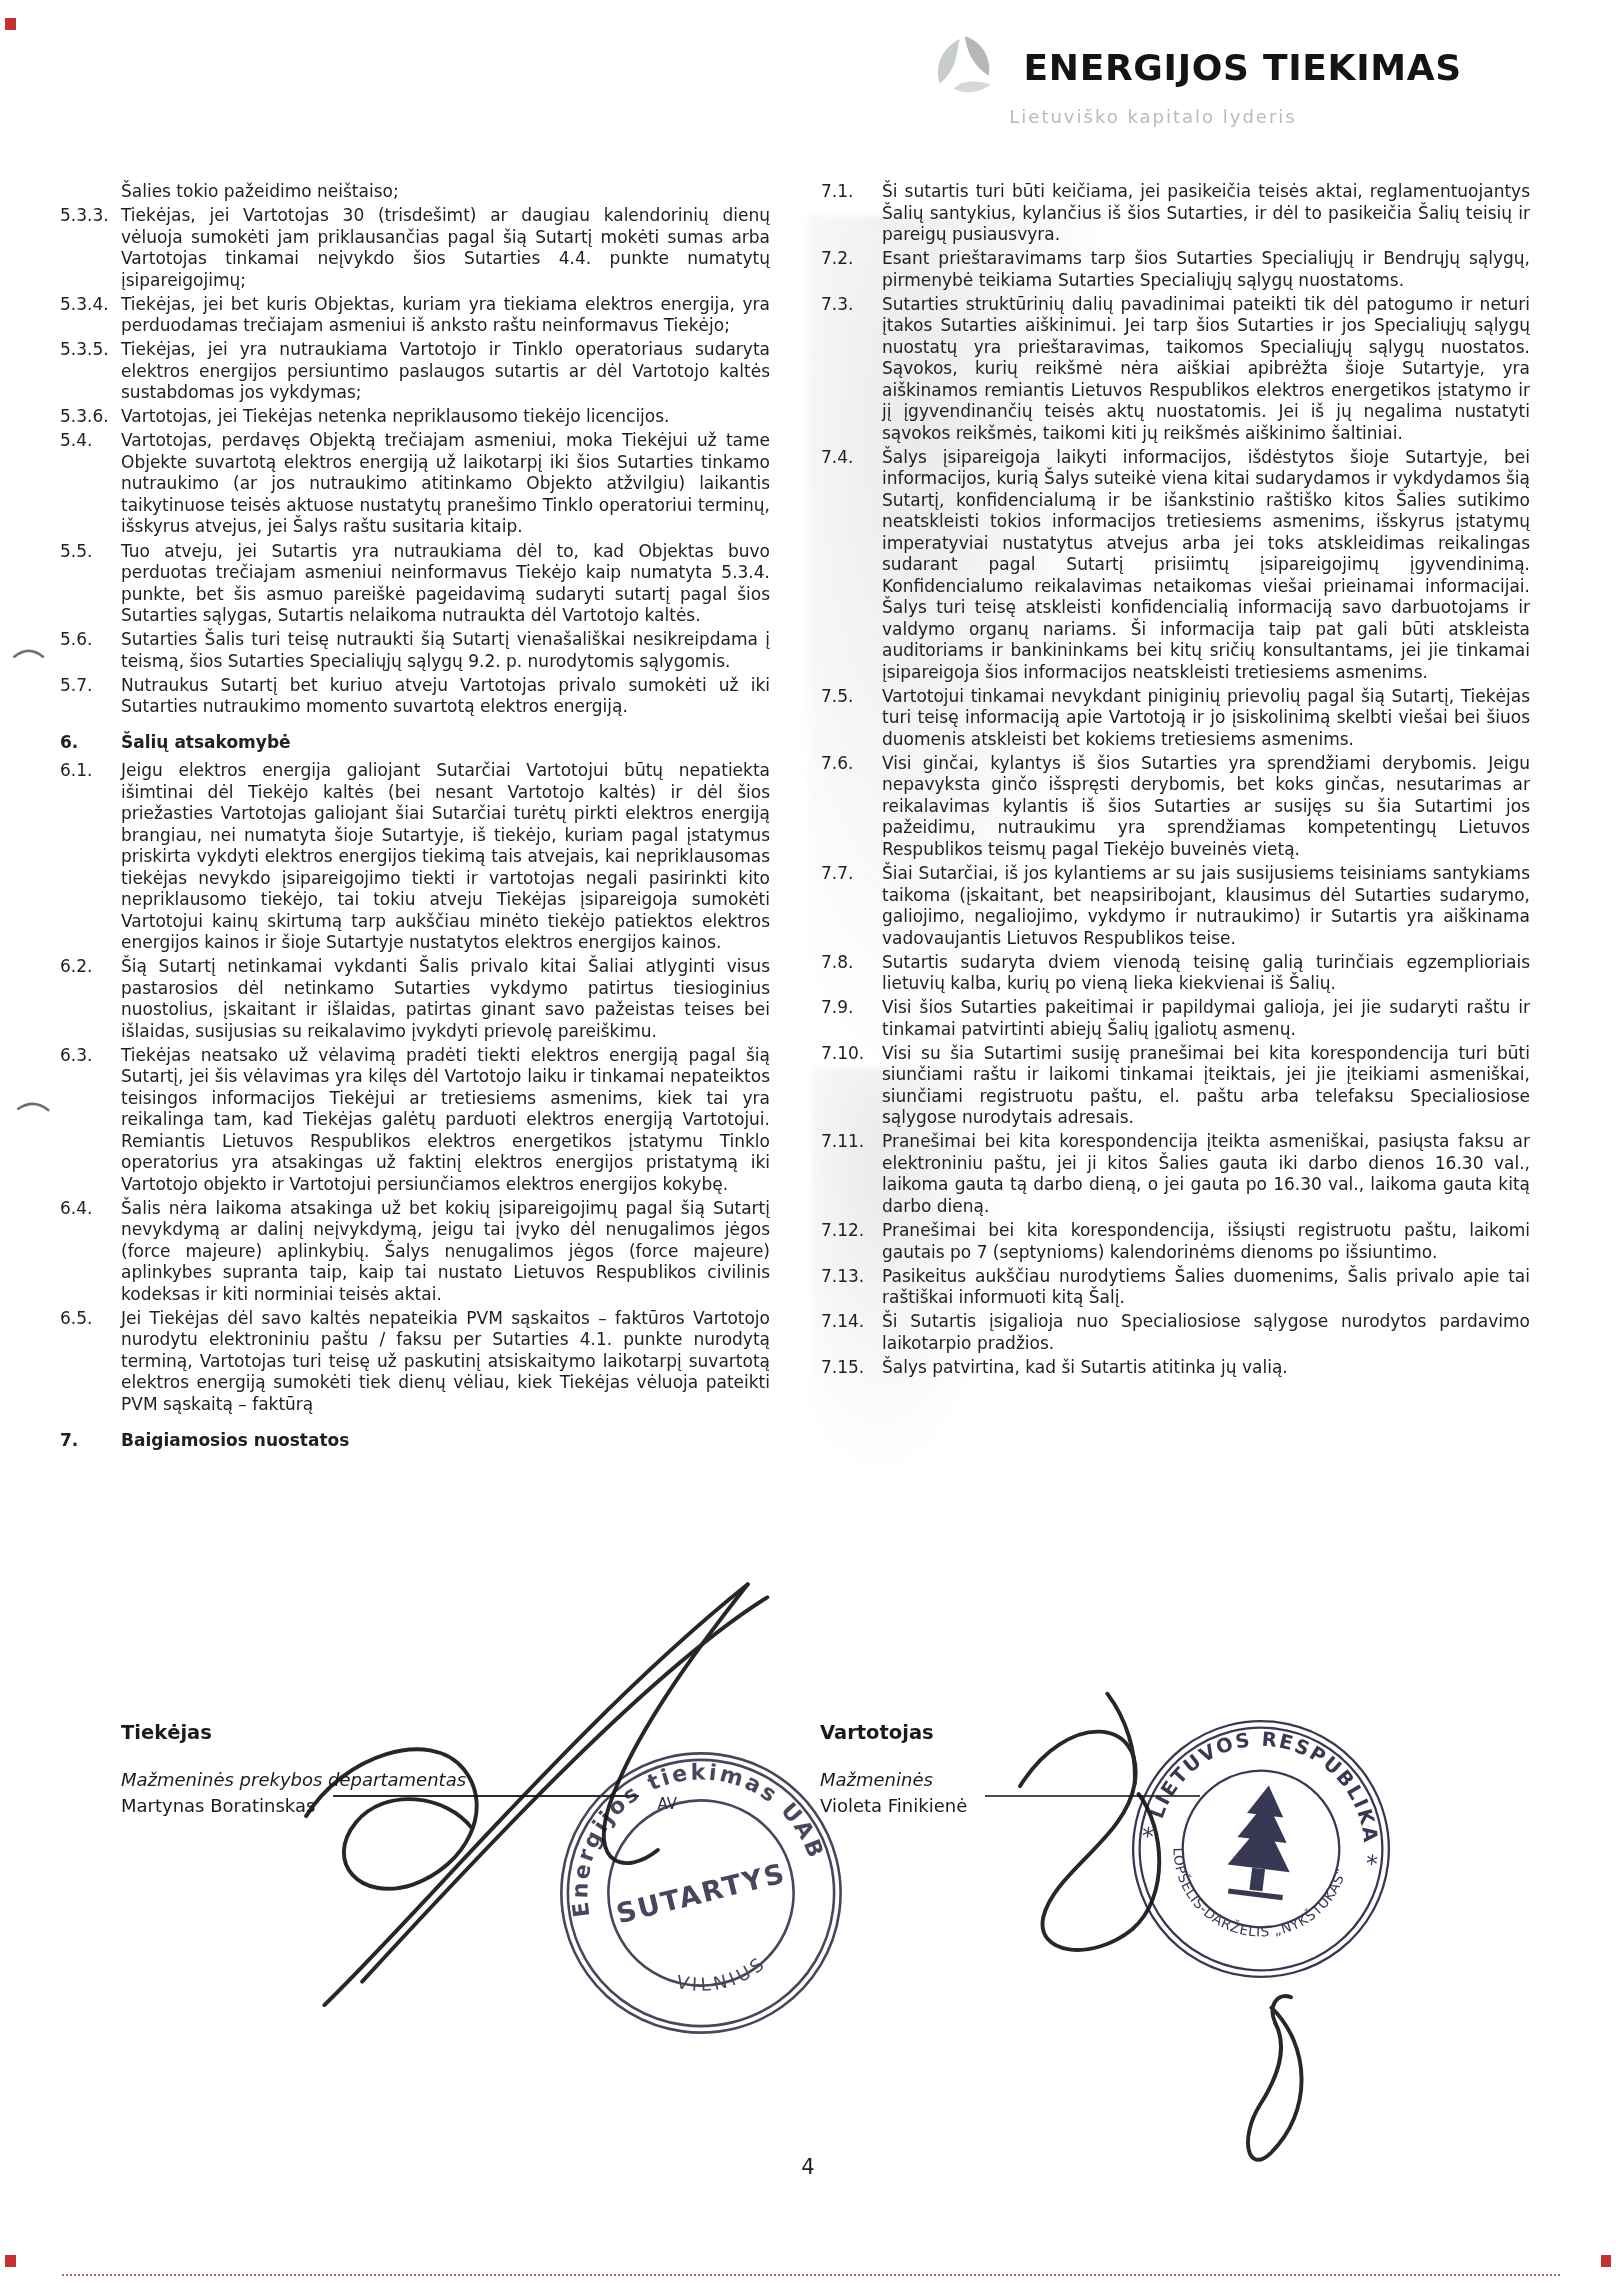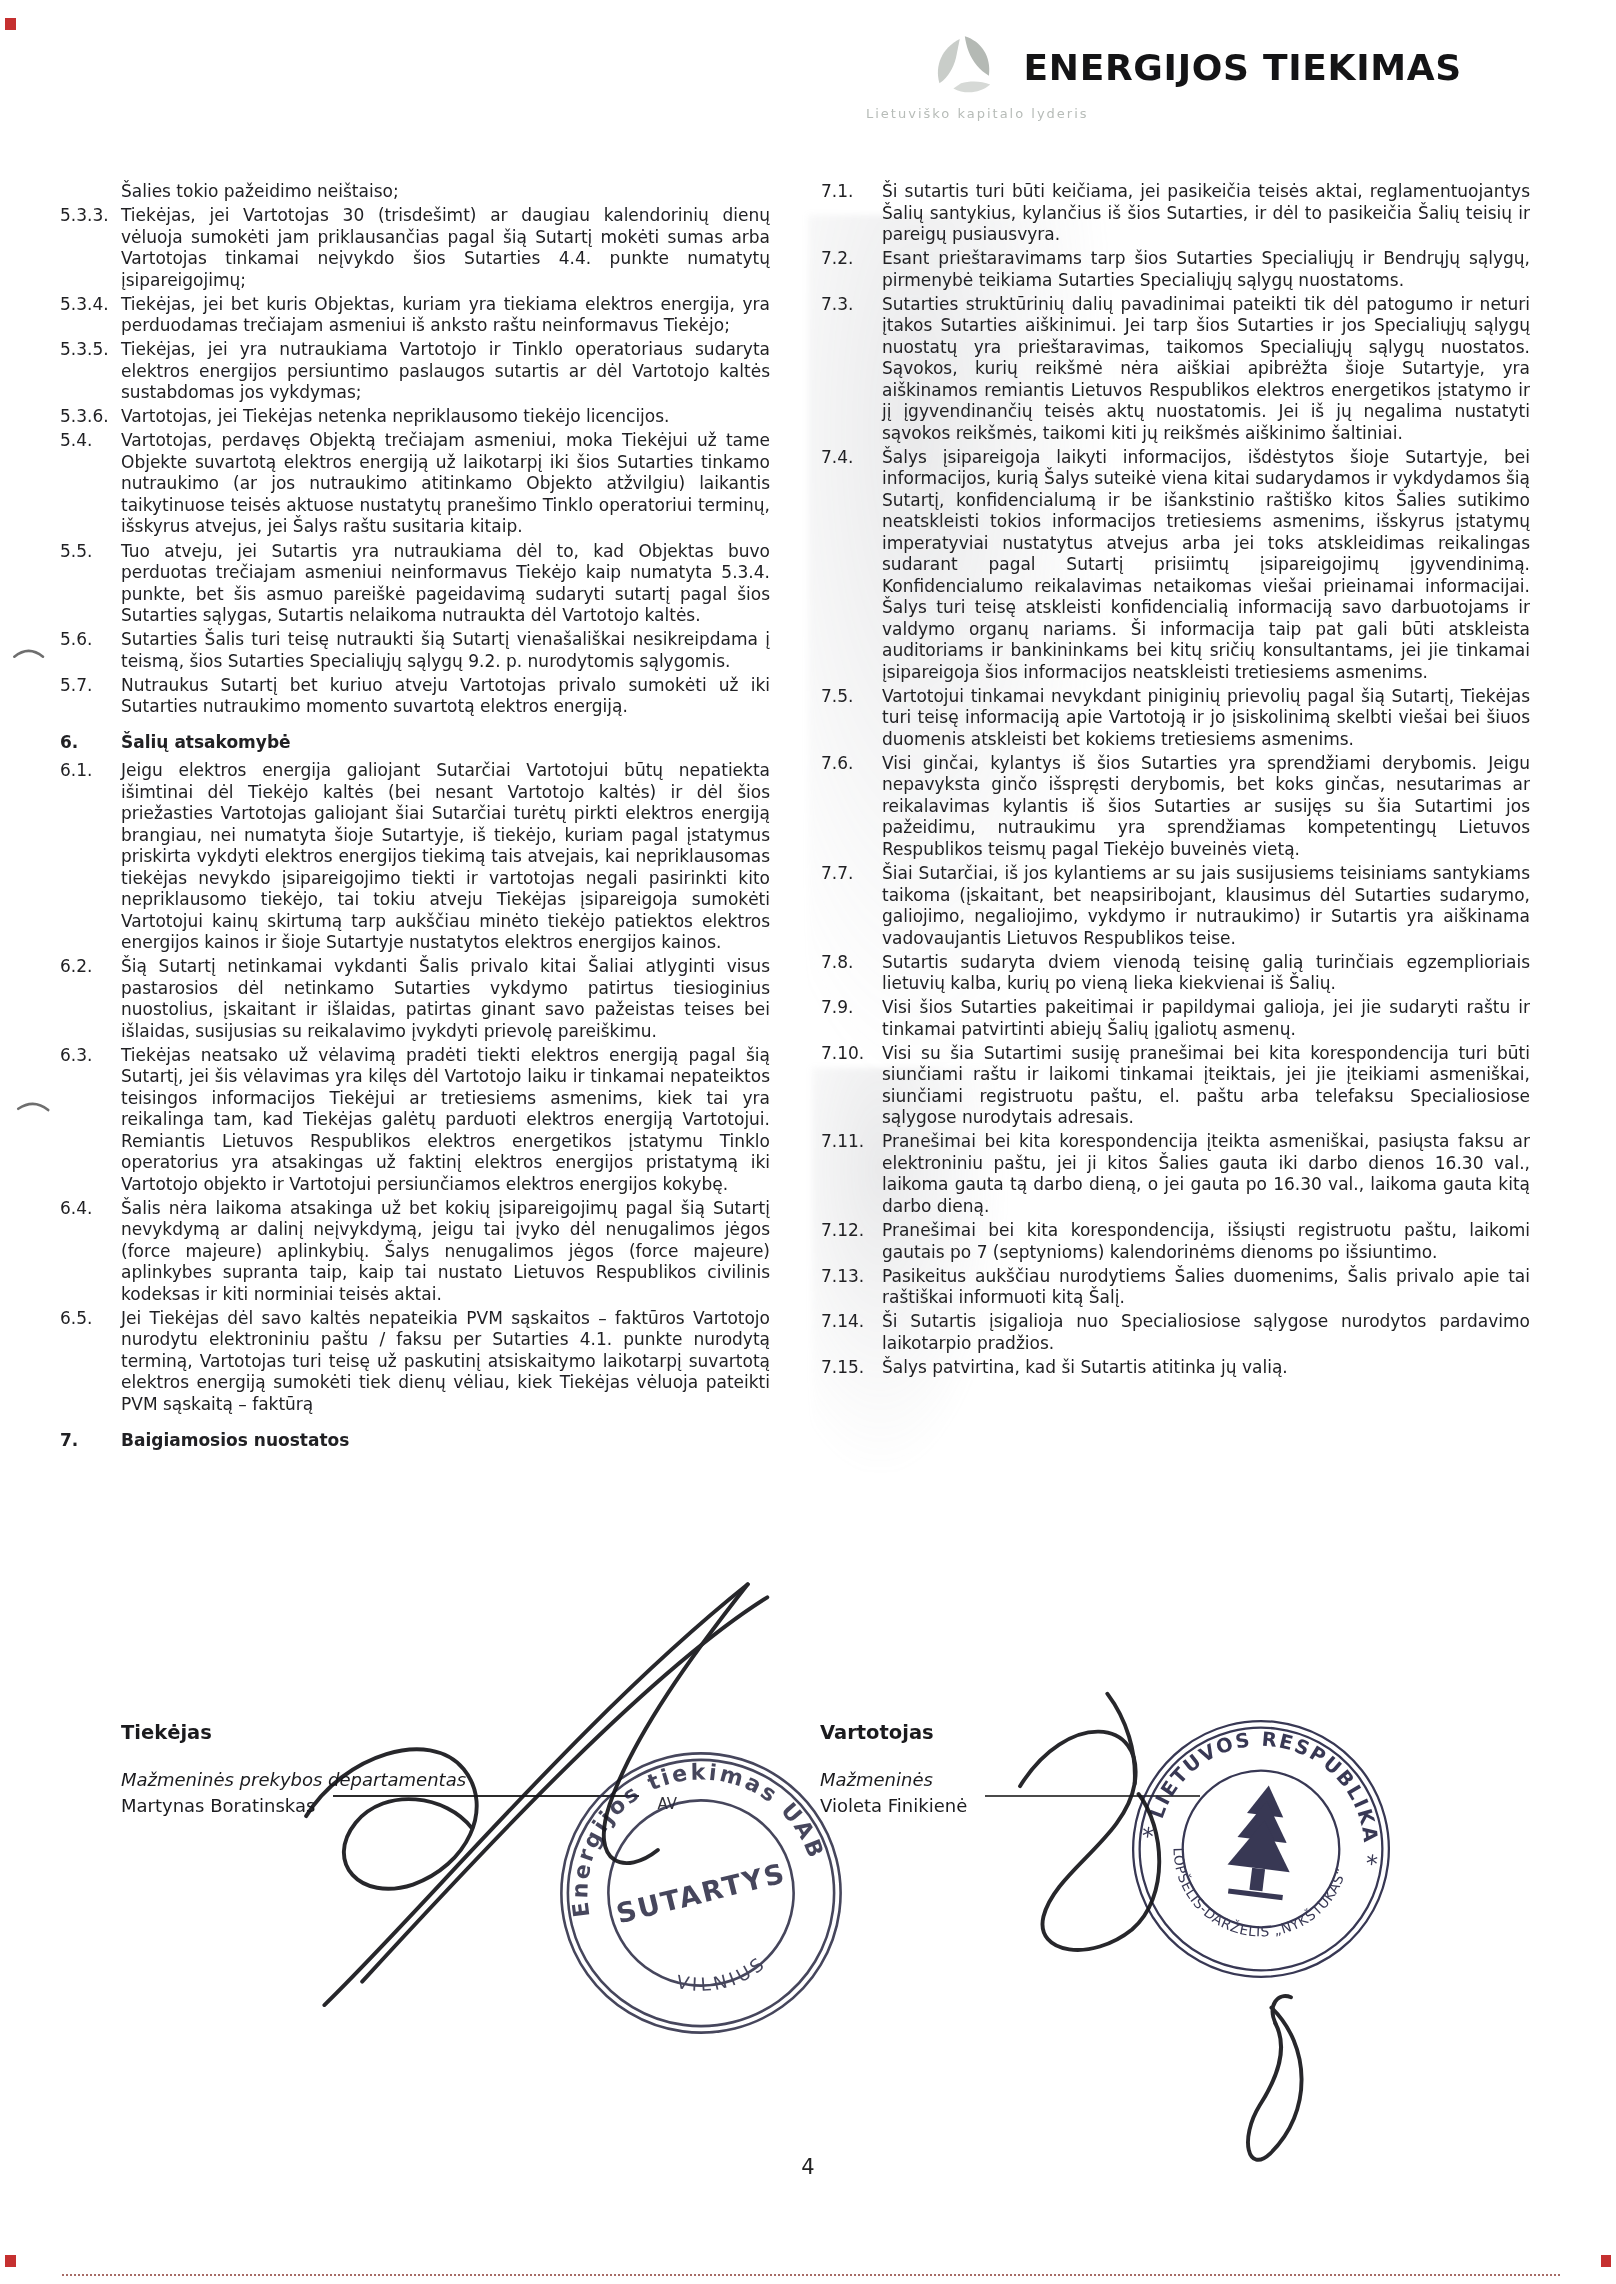--- a/index.html
+++ b/index.html
@@ -6,21 +6,21 @@
   html, body { width: 1616px; height: 2284px; background: #e9e9e6; }
   .page {
     position: relative; width: 1616px; height: 2284px; background: #ffffff;
     font-family: "DejaVu Sans", sans-serif; color: #212124; overflow: hidden;
   }
 
   
   .brand { position: absolute; left: 866px; top: 30px; width: 596px; }
   .brand-row { display: flex; align-items: center; justify-content: flex-end; gap: 8px; }
   .brand-title { font-size: 36px; font-weight: bold; letter-spacing: 0.7px; color: #141416; white-space: nowrap; }
-  .brand-tagline { margin-top: 1.3px; padding-right: 22px; text-align: left; font-size: 13px; letter-spacing: 2px; color: #b7bcb8; }
+  .brand-tagline { margin-top: 1.3px; padding-right: 22px; text-align: center; font-size: 18px; letter-spacing: 2px; color: #b7bcb8; }
 
   
   .col { position: absolute; top: 181px; width: 710px; font-size: 17px; line-height: 21.5px; text-align: justify; }
   #col-left  { left: 60px; }
   #col-right { left: 821px; width: 709px; }
   .para { display: flex; margin-bottom: 2.6px; }
   .para .num  { flex: 0 0 61px; }
   .para .body { flex: 1; }
   .para.heading { margin-top: 14.3px; margin-bottom: 6.5px; font-weight: bold; text-align: left; }
 

